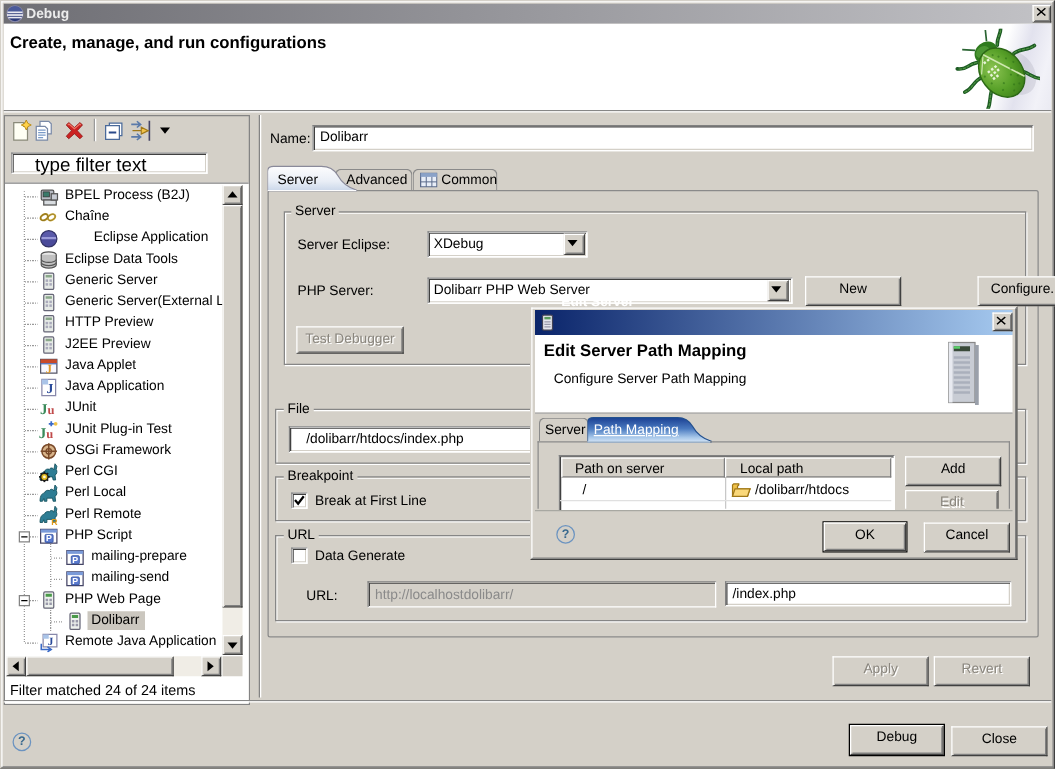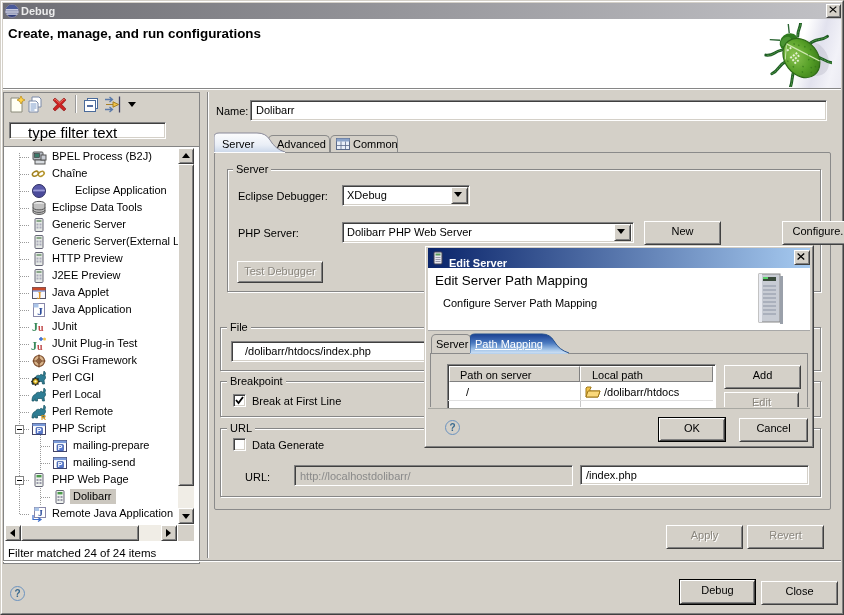--- a/index.html
+++ b/index.html
@@ -375,21 +375,21 @@
         <stop offset="0.6" stop-color="#e9eef6"></stop>
         <stop offset="1" stop-color="#c9d6e9"></stop>
 </linearGradient>
     </defs>
 <path d="M0 21 L0 5 Q0 1 5 1 L43 1 Q52 1 56 8 Q61 17 71 20 L71 21 Z" fill="url(#tg)" stroke="#8a8a9a" stroke-width="1"></path>
 <path d="M0 20.5 L71 20.5" stroke="#fdfdfe" stroke-width="1"></path>
 </svg>
 <div class="t" style="left:222px;top:138px;">Server</div>
 <div class="gb" style="left:227px;top:169px;width:592px;height:121px;"></div>
 <div class="gl" style="left:233px;top:163px;">Server</div>
-<div class="t" style="left:238px;top:190px;">Eclipse Debugger:</div>
+<div class="t" style="left:238px;top:190px;">Server Eclipse:</div>
 <div class="field" style="left:342px;top:185px;width:126px;height:19px;"></div>
 <div class="t" style="left:347px;top:189px;">XDebug</div>
 <div class="btn" style="left:451px;top:187px;width:15px;height:15px;"></div>
 <div class="tri-d" style="left:454px;top:192px;"></div>
 <div class="t" style="left:238px;top:227px;">PHP Server:</div>
 <div class="field" style="left:342px;top:222px;width:290px;height:19px;"></div>
 <div class="t" style="left:347px;top:226px;">Dolibarr PHP Web Server</div>
 <div class="btn" style="left:614px;top:224px;width:15px;height:15px;"></div>
 <div class="tri-d" style="left:617px;top:229px;"></div>
 <div class="btn" style="left:644px;top:221px;width:75px;height:22px;"><span>New</span></div>
@@ -425,27 +425,27 @@
 <div class="a" style="left:424px;top:245px;width:390px;height:203px;background:#d4d0c8;border:1px solid;border-color:#d4d0c8 #404040 #404040 #d4d0c8;box-sizing:border-box;"></div>
 <div class="a" style="left:425px;top:246px;width:388px;height:201px;border:1px solid;border-color:#fff #808080 #808080 #fff;box-sizing:border-box;"></div>
 <div class="a" style="left:428px;top:248px;width:382px;height:20px;background:linear-gradient(to right,#0a246a,#a6caf0);"></div>
 <svg class="a" style="left:431px;top:251px;" width="14" height="14" viewBox="0 0 14 14">
 <rect x="3" y="1" width="8" height="12" rx="1" fill="#e6e6ee" stroke="#445"></rect>
 <rect x="4.5" y="2.5" width="5" height="2" fill="#5a9a5a"></rect>
 <rect x="4.5" y="6" width="5" height="1" fill="#99a"></rect>
     <rect x="4.5" y="8" width="5" height="1" fill="#99a"></rect>
 <rect x="4.5" y="10" width="5" height="1" fill="#99a"></rect>
 </svg>
-<div class="t" style="left:449px;top:257px;font-weight:bold;color:#fff;">Edit Server</div>
+<div class="t" style="left:449px;top:236px;font-weight:bold;color:#fff;">Edit Server</div>
 <div class="btn" style="left:794px;top:250px;width:14px;height:13px;"></div>
 <svg class="a" style="left:797px;top:253px;" width="8" height="7" viewBox="0 0 8 7">
 <path d="M0.6 0.6 L7.2 6.4 M7.2 0.6 L0.6 6.4" stroke="#000" stroke-width="1.3"></path>
 </svg>
 <div class="a" style="left:428px;top:268px;width:382px;height:62px;background:#ffffff;"></div>
-<div class="t" style="left:435px;top:273px;font-size:13.4px;font-weight:normal;">Edit Server Path Mapping</div>
+<div class="t" style="left:435px;top:273px;font-size:13.4px;font-weight:bold;">Edit Server Path Mapping</div>
 <div class="t" style="left:443px;top:297px;">Configure Server Path Mapping</div>
 <svg class="a" style="left:756px;top:272px;" width="30" height="55" viewBox="0 0 30 55">
 <rect x="3" y="2" width="21" height="48" fill="#c8ccd4" stroke="#888"></rect>
 <rect x="3" y="2" width="3" height="48" fill="#e8eaf0"></rect>
 <rect x="7" y="5" width="13" height="4" fill="#3a4a3a"></rect>
 <rect x="7" y="5" width="5" height="2" fill="#5ad06a"></rect>
 <g fill="#aab0bc">
       <rect x="7" y="13" width="13" height="2"></rect>
       <rect x="7" y="17" width="13" height="2"></rect>
 <rect x="7" y="21" width="13" height="2"></rect>

